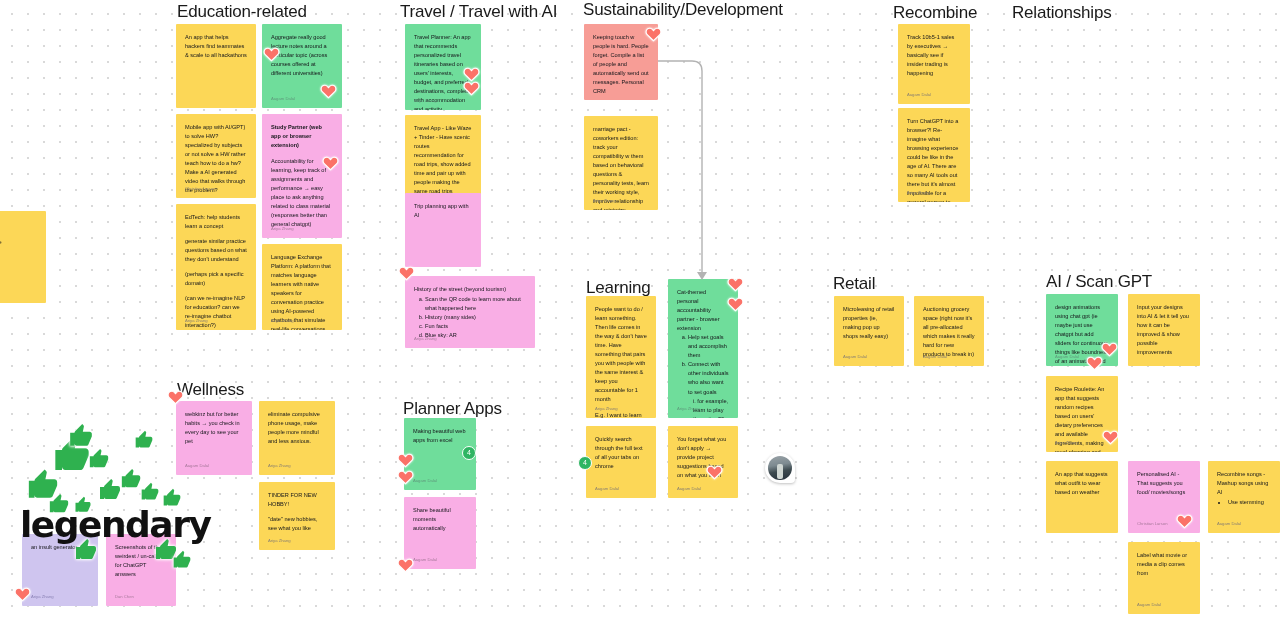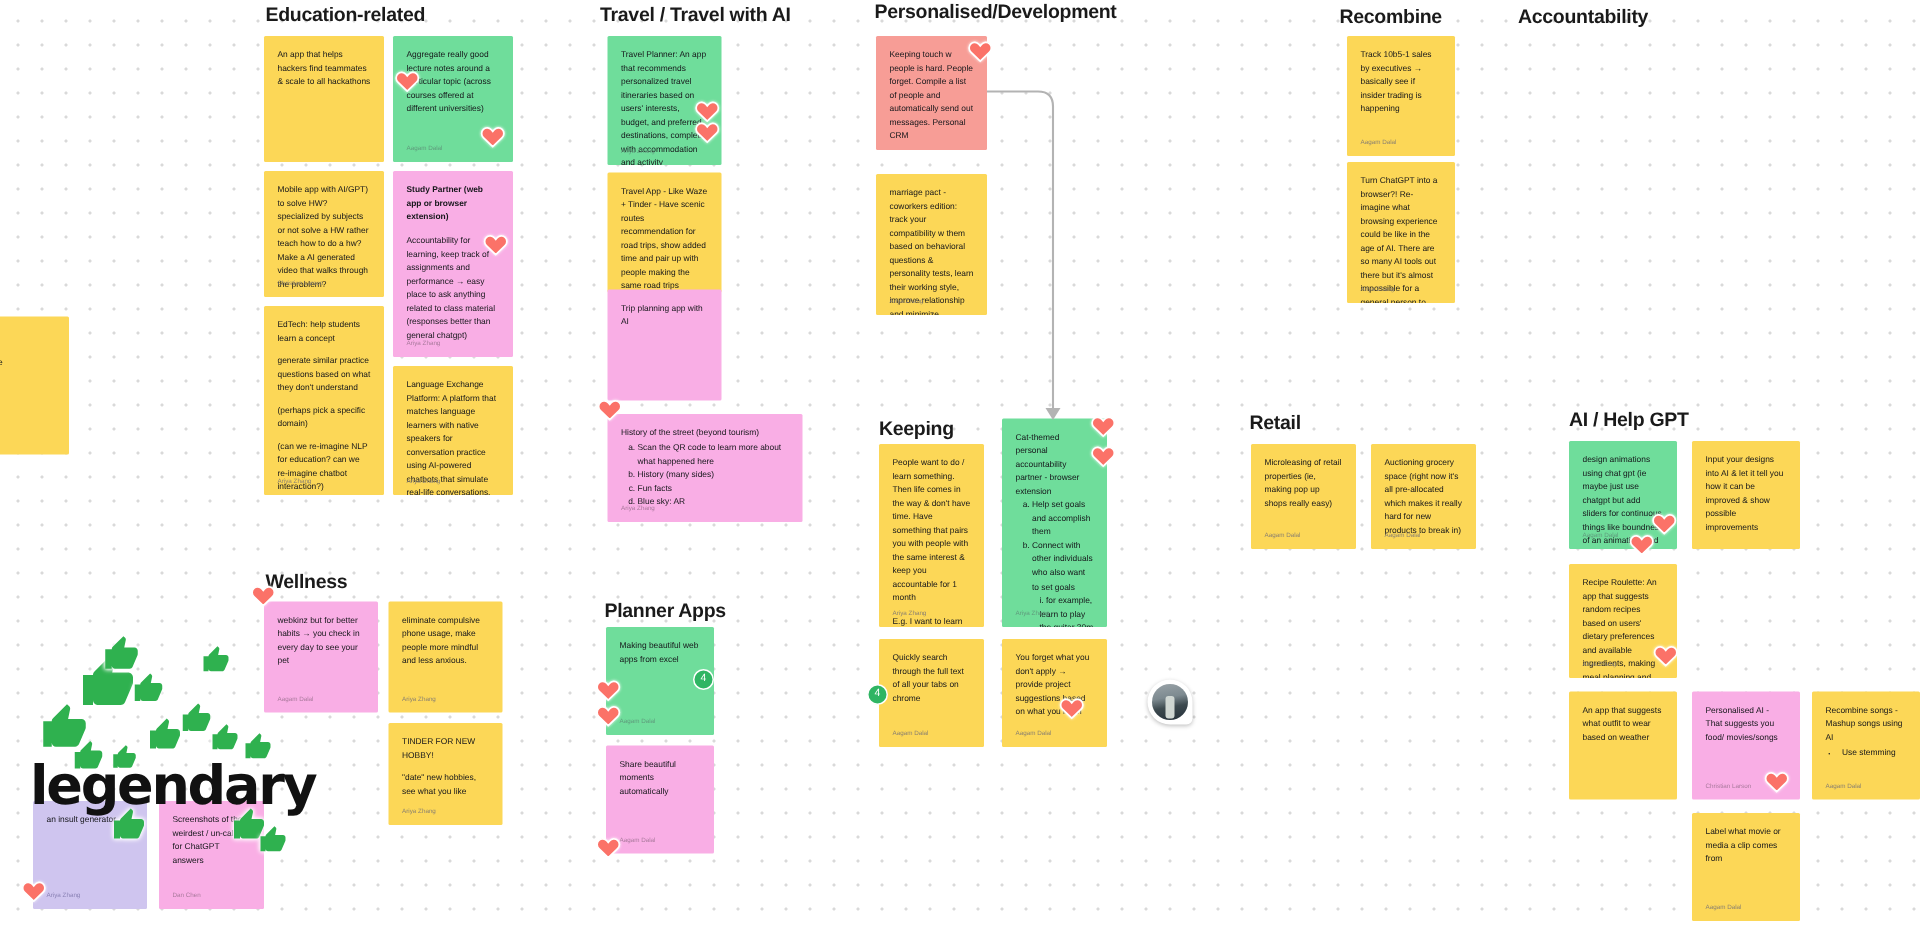--- a/index.html
+++ b/index.html
@@ -12,22 +12,22 @@
   #canvas {
     position: relative;
     width: 1280px; height: 617px;
     background-color: #ffffff;
     background-image: radial-gradient(circle, #d9d9d9 1px, transparent 1.1px);
     background-size: 16px 16px;
     background-position: 4px 6px;
   }
   .section-title {
     position: absolute;
-    font-size: 13px;
-    font-weight: 700;
+    font-size: 17px;
+    font-weight: 400;
     color: #1a1a1a;
     letter-spacing: -0.2px;
     white-space: nowrap;
   }
   .note {
     position: absolute;
     border-radius: 1px;
     padding: 9px 9px 4px 9px;
     font-size: 5.6px;
     line-height: 1.62;
@@ -111,28 +111,28 @@
 
 <div id="canvas">
 
   <svg class="connector">
     <path d="M 658 61 H 692 Q 702 61 702 71 V 272" stroke="#b3b3b3" stroke-width="1.4" fill="none"></path>
     <path d="M 697 272 L 702 280 L 707 272 Z" fill="#b3b3b3"></path>
   </svg>
 
   <div class="section-title" style="left:177px; top:2px;">Education-related</div>
   <div class="section-title" style="left:400px; top:2px;">Travel / Travel with AI</div>
-  <div class="section-title" style="left:583px; top:0px;">Personalised/Development</div>
+  <div class="section-title" style="left:583px; top:0px;">Sustainability/Development</div>
   <div class="section-title" style="left:893px; top:3px;">Recombine</div>
-  <div class="section-title" style="left:1012px; top:3px;">Accountability</div>
+  <div class="section-title" style="left:1012px; top:3px;">Relationships</div>
   <div class="section-title" style="left:177px; top:380px;">Wellness</div>
   <div class="section-title" style="left:403px; top:399px;">Planner Apps</div>
-  <div class="section-title" style="left:586px; top:278px;">Keeping</div>
+  <div class="section-title" style="left:586px; top:278px;">Learning</div>
   <div class="section-title" style="left:833px; top:274px;">Retail</div>
-  <div class="section-title" style="left:1046px; top:272px;">AI / Help GPT</div>
+  <div class="section-title" style="left:1046px; top:272px;">AI / Scan GPT</div>
 
   <div class="note y" style="left:-48px; top:211px; width:94px; height:92px;">
     <div class="body">x in the
 " messages in
 directly clickable</div>
   </div>
 
   <div class="note y" style="left:176px; top:24px; width:80px; height:84px;">
     <div class="body">An app that helps hackers find teammates &amp; scale to all hackathons</div>
   </div>

